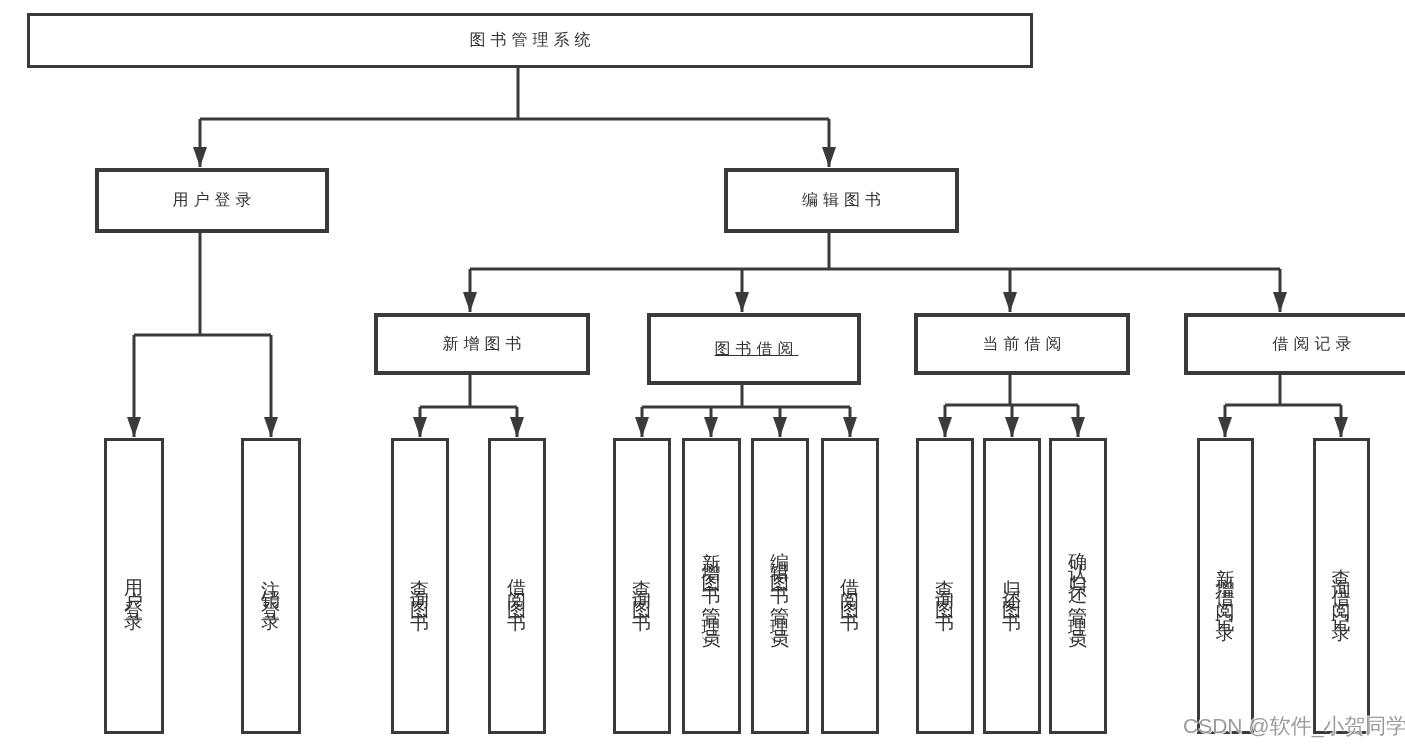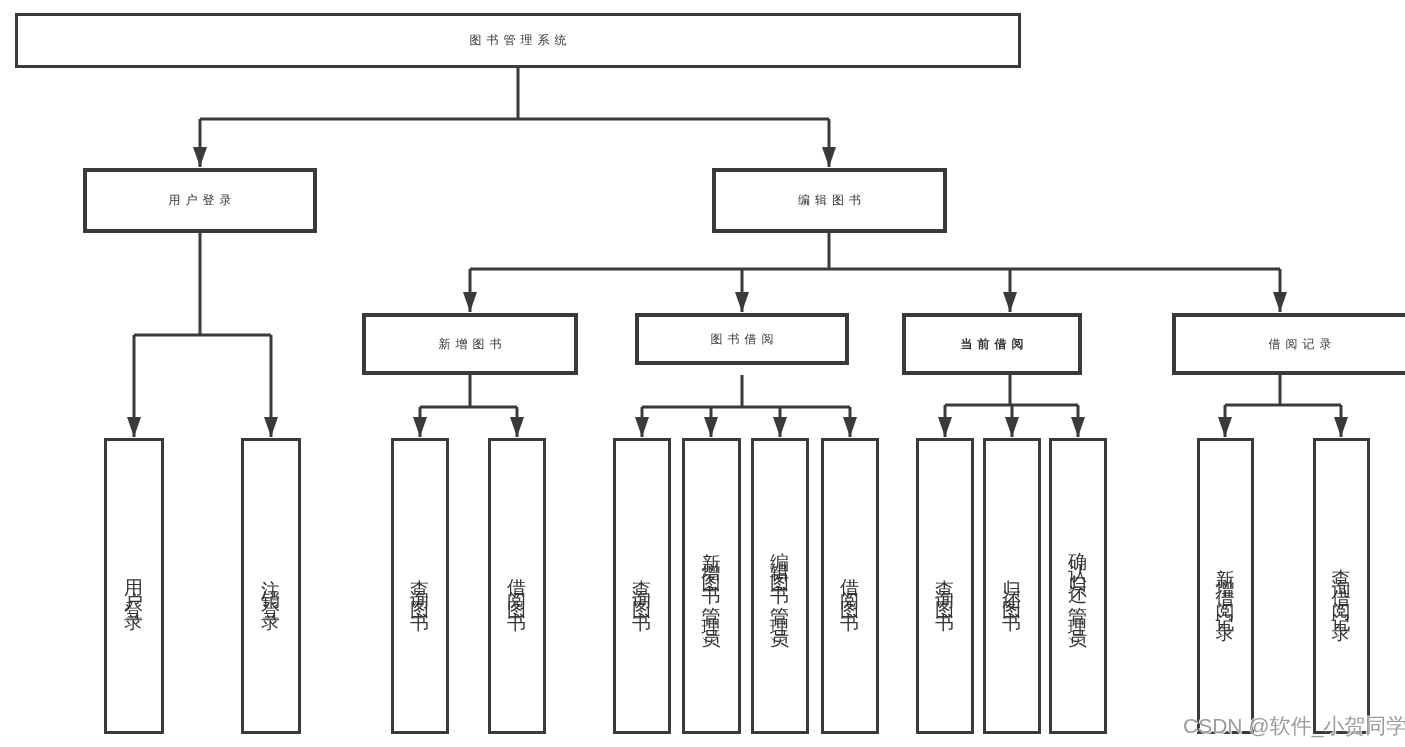--- a/index.html
+++ b/index.html
@@ -35,24 +35,25 @@
     stroke-width: 3;
   }
   .hbox {
     position: absolute;
     border: 4px solid var(--line-color);
     background: var(--bg-color);
     display: flex;
     align-items: center;
     justify-content: center;
     color: var(--text-color);
-    font-size: 12px;
+    font-size: 16px;
     letter-spacing: 5px;
     text-indent: 5px;
     white-space: nowrap;
+    margin-left: 12px;
   }
   .hbox.root { border-width: 3px; }
   .vbox {
     position: absolute;
     border: 3px solid var(--line-color);
     background: var(--bg-color);
     display: flex;
     align-items: center;
     justify-content: center;
     overflow: hidden;
@@ -115,22 +116,22 @@
     <line class="arrow" marker-end="url(#arrowhead)" x1="1225" y1="405" x2="1225" y2="437"></line>
     <line class="arrow" marker-end="url(#arrowhead)" x1="1341" y1="405" x2="1341" y2="437"></line>
   </svg>
 
   <div class="hbox root" style="left:15px; top:13px; width:1006px; height:55px;">图书管理系统</div>
 
   <div class="hbox" style="left:83px; top:168px; width:234px; height:65px;">用户登录</div>
   <div class="hbox" style="left:712px; top:168px; width:235px; height:65px;">编辑图书</div>
 
   <div class="hbox" style="left:362px; top:313px; width:216px; height:62px;">新增图书</div>
-  <div class="hbox" style="left:635px; top:313px; width:214px; height:52px;">图书借阅</div>
-  <div class="hbox" style="left:902px; top:313px; width:180px; height:62px;font-weight:bold;">当前借阅</div>
+  <div class="hbox" style="left:635px; top:313px; width:214px; height:72px;text-decoration:underline;">图书借阅</div>
+  <div class="hbox" style="left:902px; top:313px; width:216px; height:62px;">当前借阅</div>
   <div class="hbox" style="left:1172px; top:313px; width:256px; height:62px;">借阅记录</div>
 
   <div class="vbox" style="left:104px; top:438px; width:60px; height:296px;">
     <span>用户登录</span>
   </div>
   <div class="vbox" style="left:241px; top:438px; width:60px; height:296px;">
     <span>注销登录</span>
   </div>
 
   <div class="vbox" style="left:391px; top:438px; width:58px; height:296px;">

